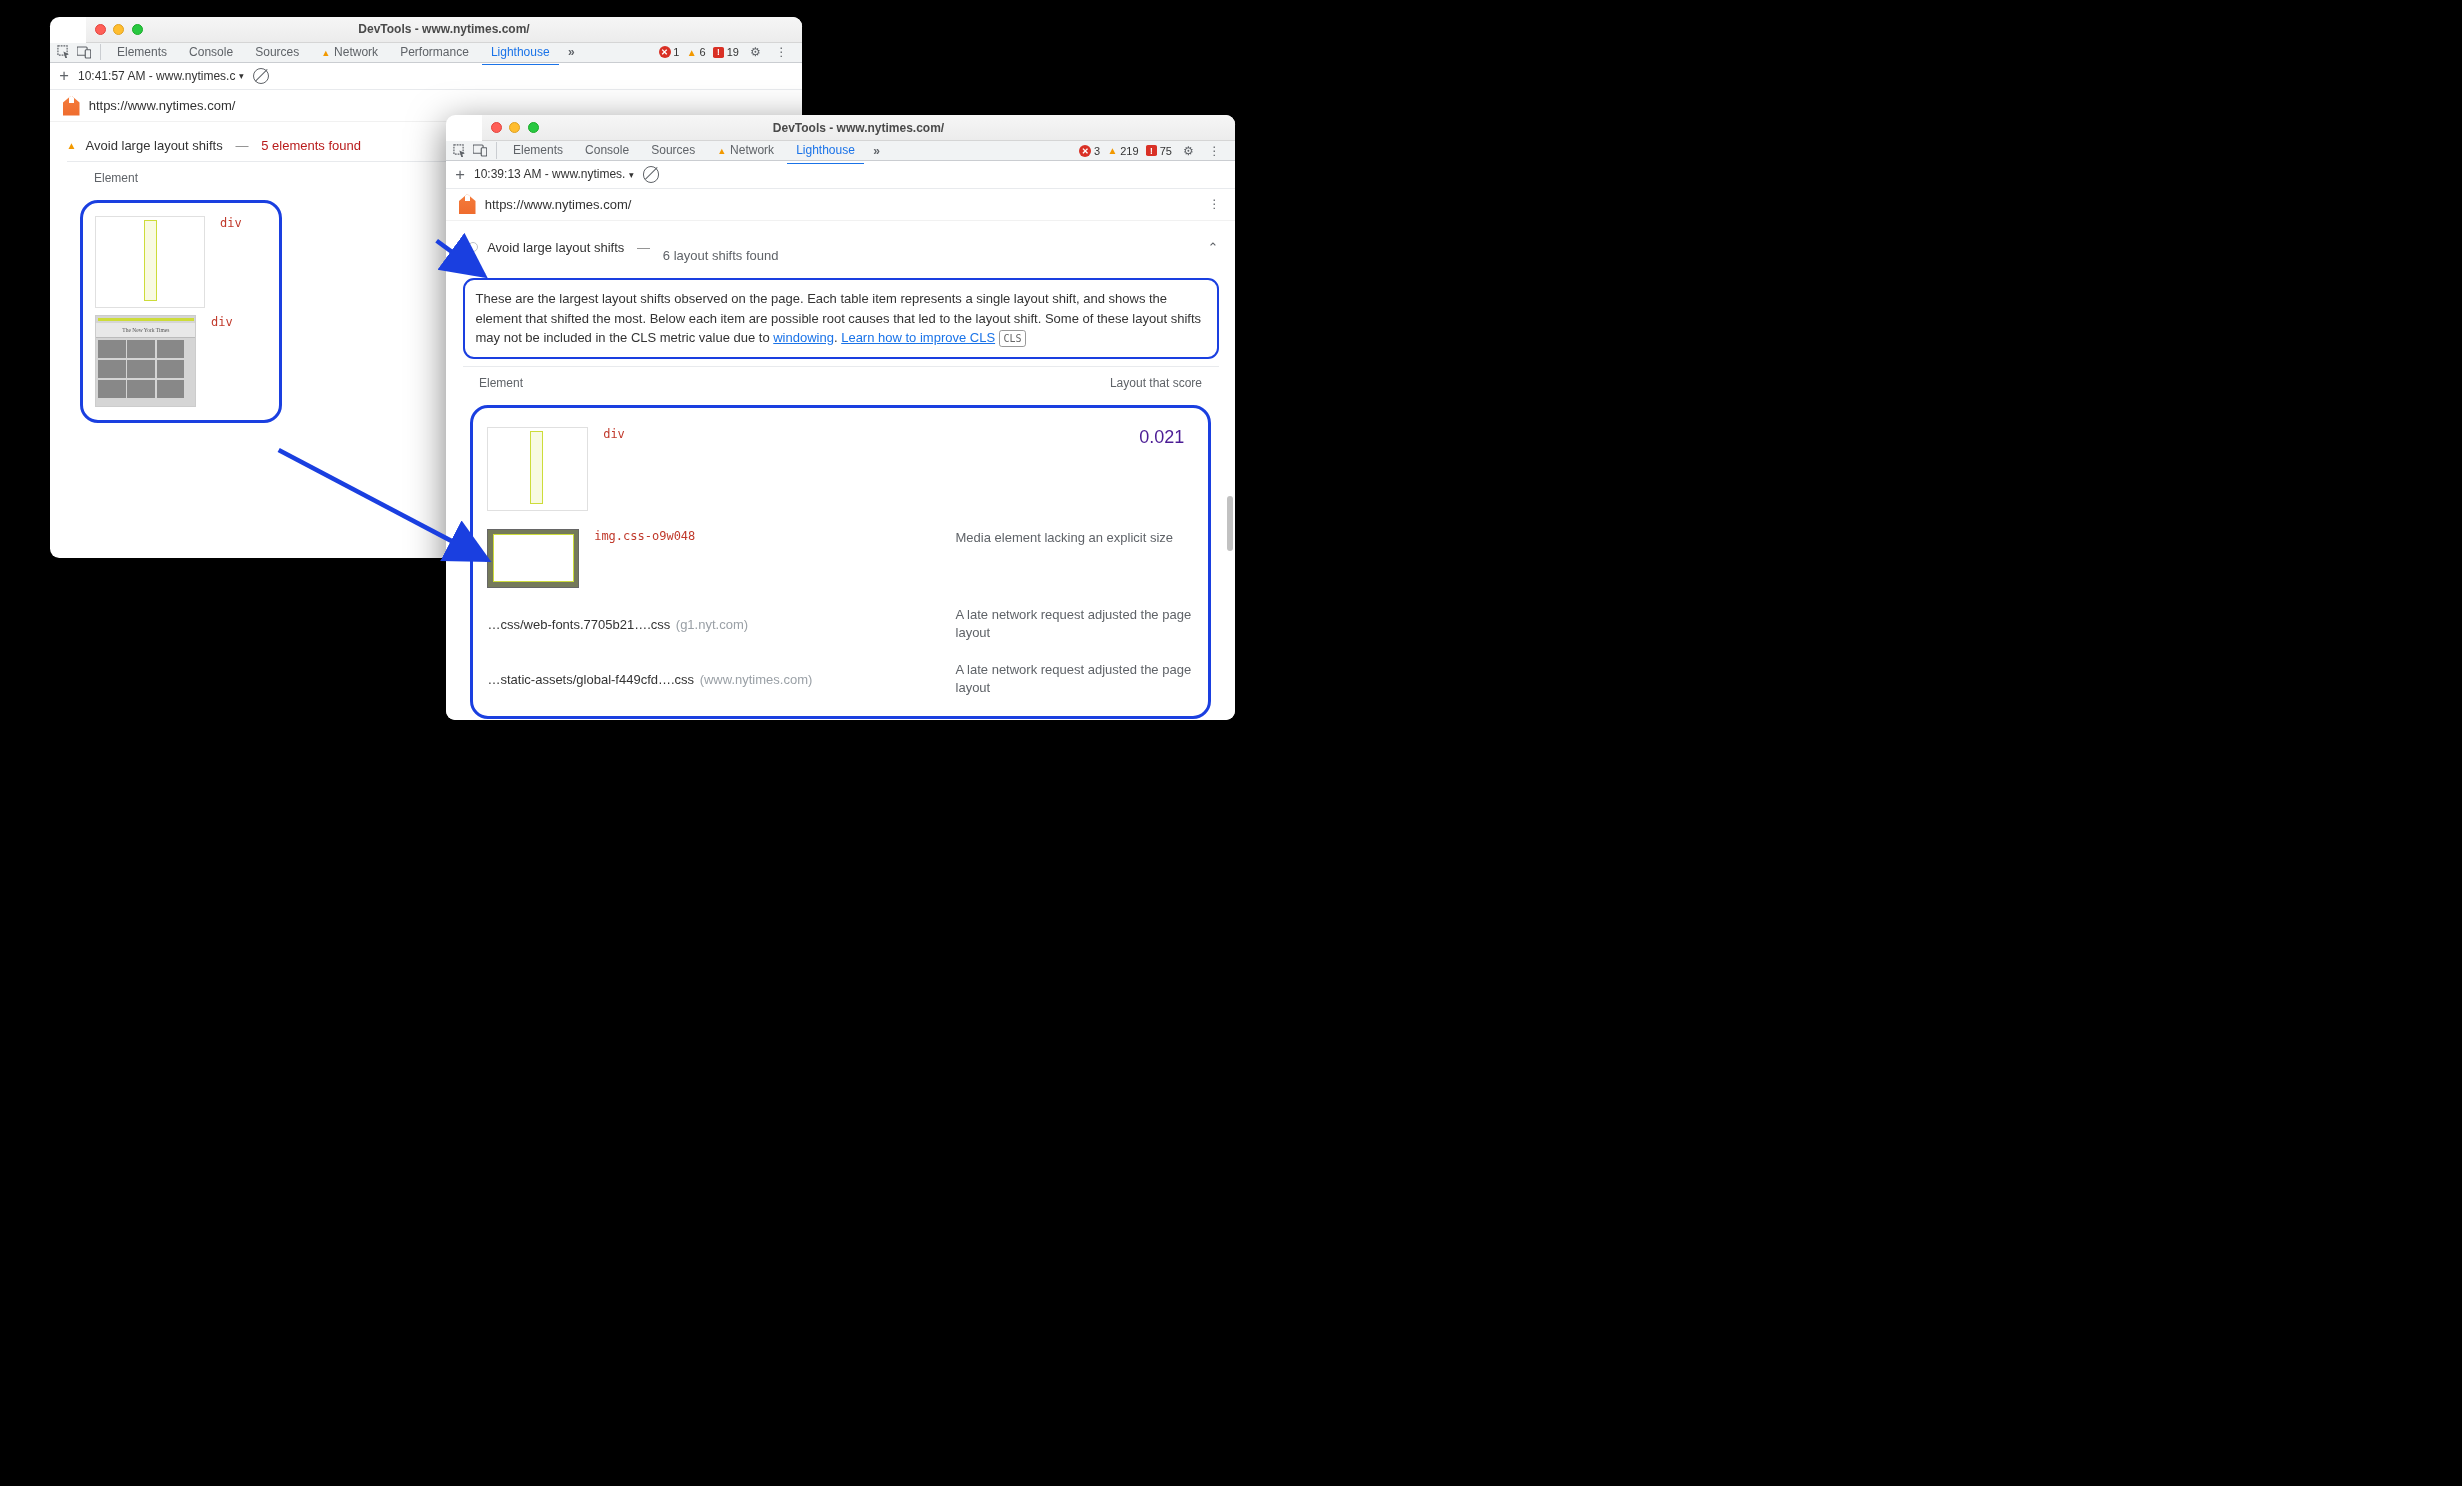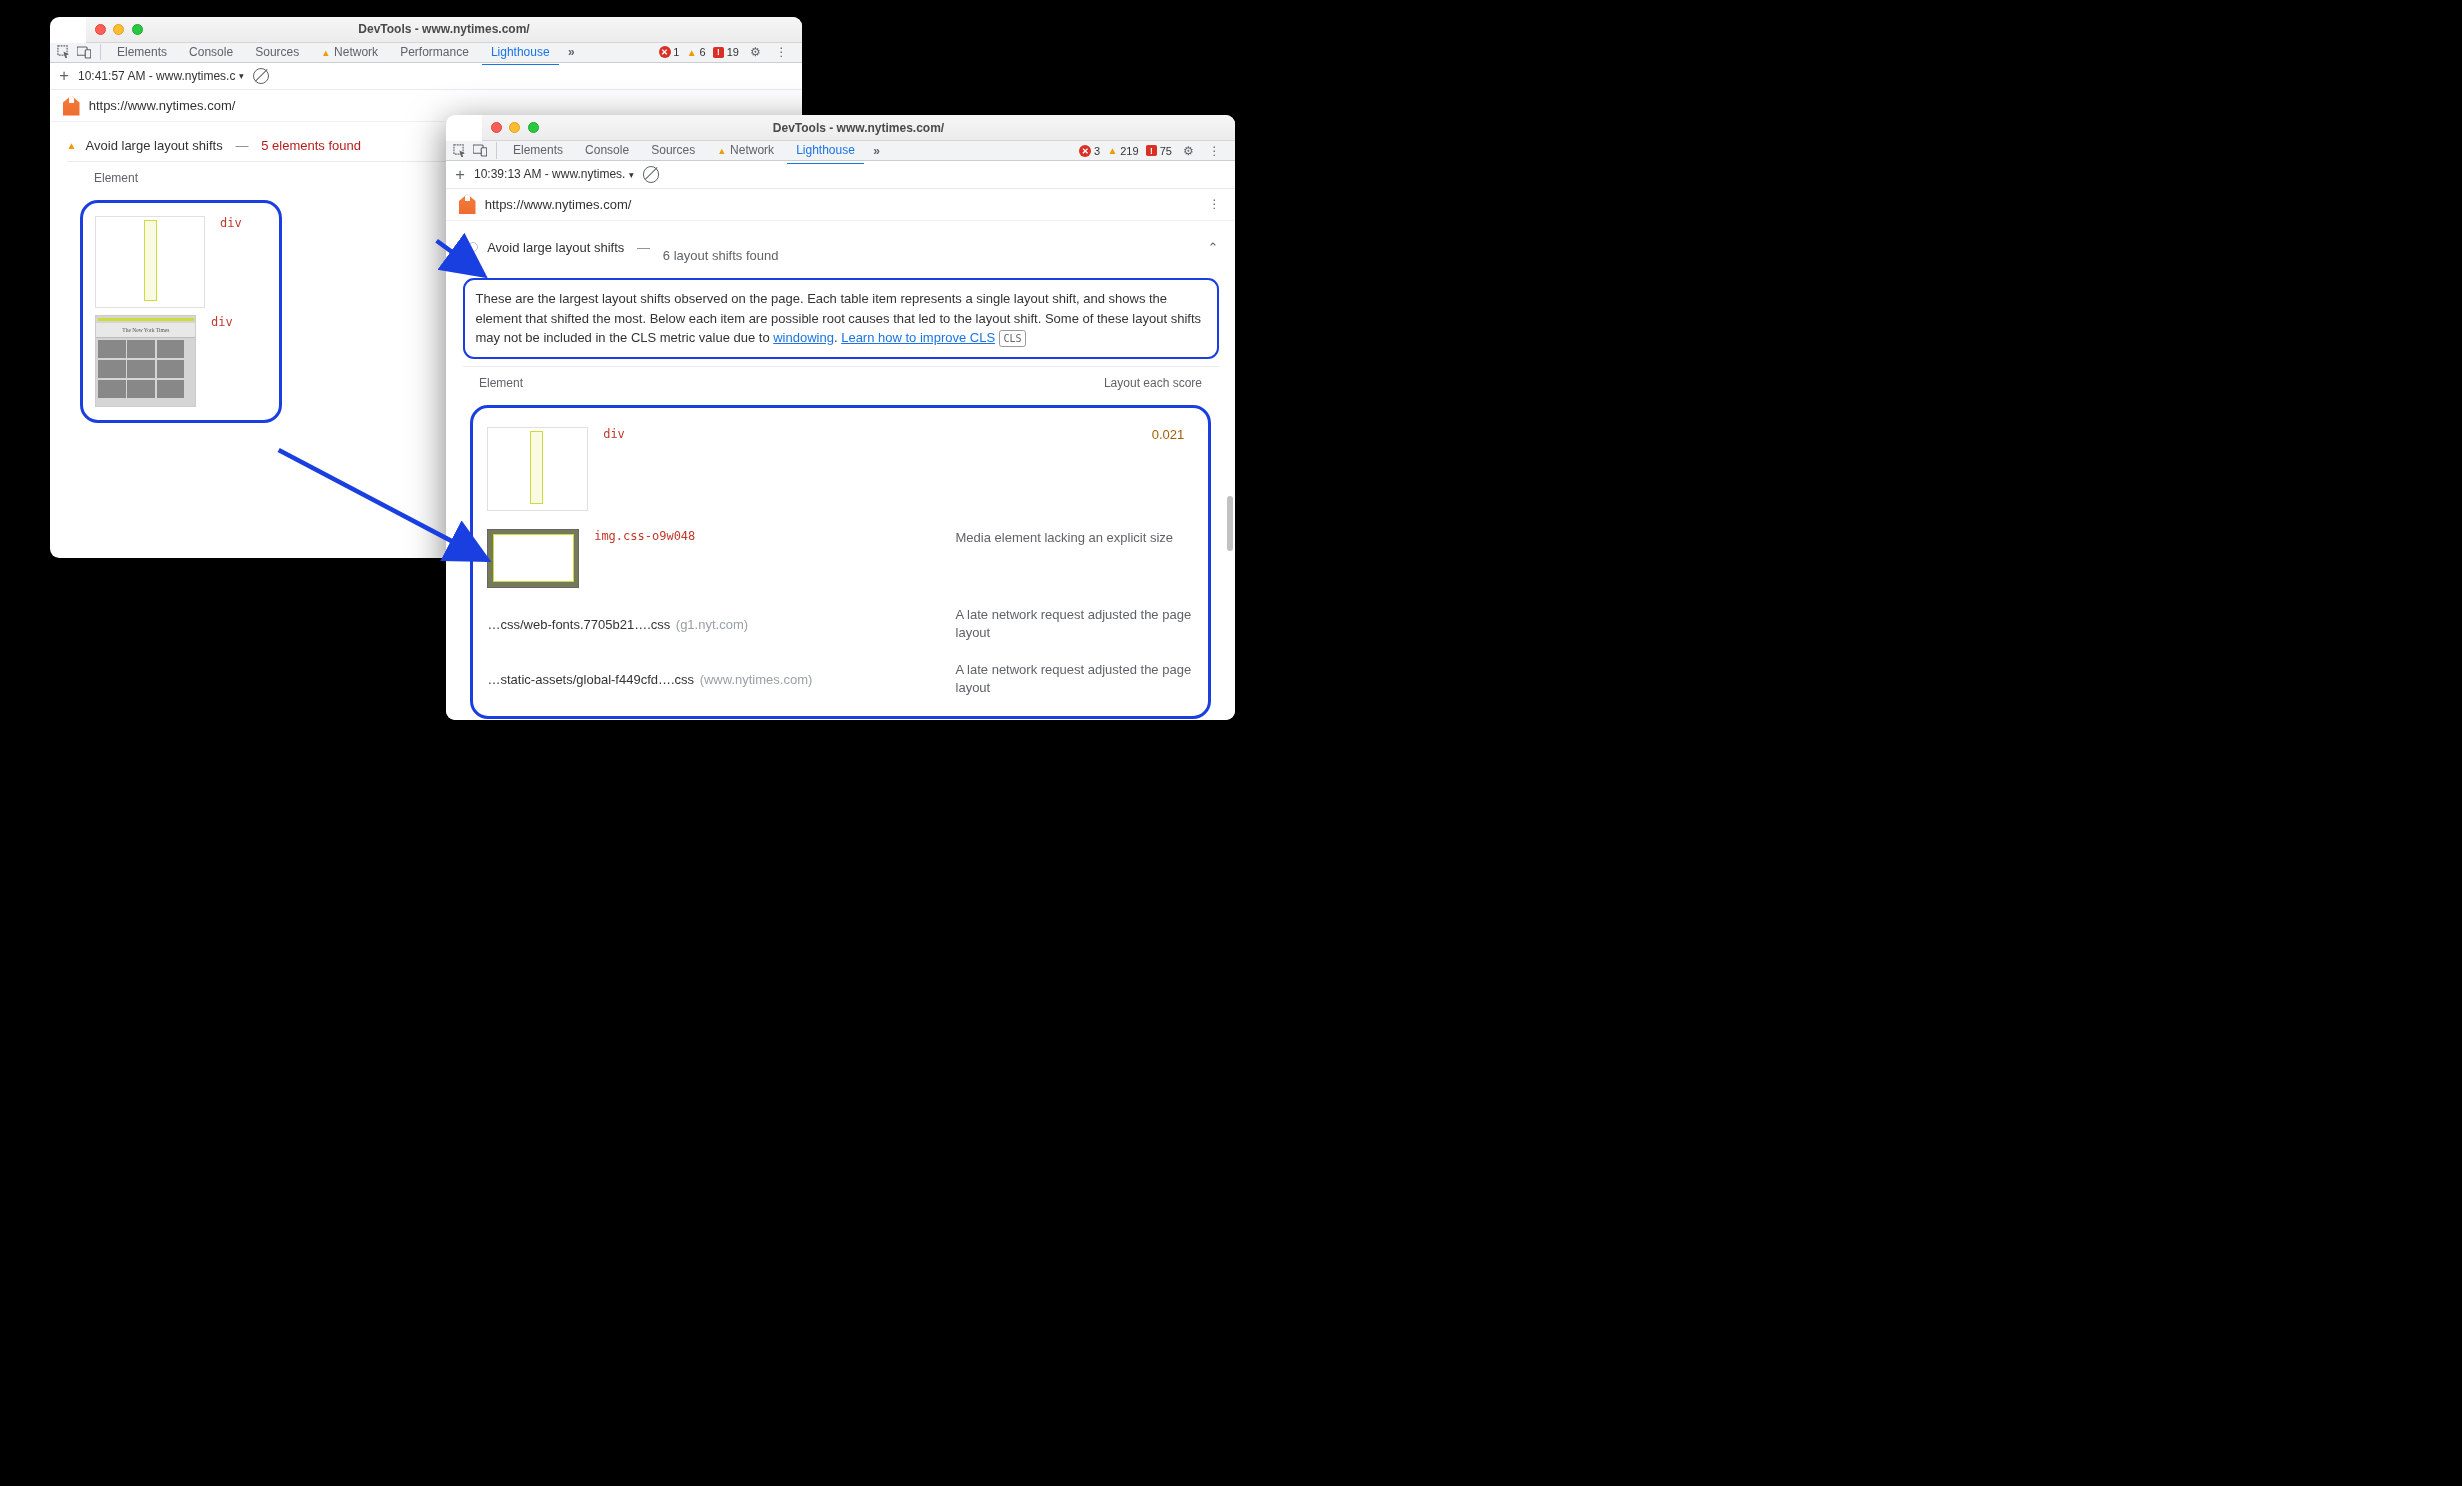--- a/index.html
+++ b/index.html
@@ -88,21 +88,21 @@
   }
   .highlight-box a { color:#1a73e8; text-decoration:underline;}
   .clsbadge { display:inline-block; border:0.9px solid #999; border-radius:2.8px; padding:0 3.7px; font-size:10px; font-family:ui-monospace,monospace; color:#666; margin-left:3.7px;}
   .tablehead { display:flex; padding:9.2px 16.5px 9.2px 16.5px; font-size:12px; color:#5f6368; border-top:0.9px solid #e8eaed;}
   .tablehead .right { margin-left:auto;}
   .bigbox { border:3.7px solid #1a3fe0; border-radius:18px; margin:5.5px 7.3px; padding:9.2px; }
   .elrow { display:flex; align-items:flex-start; gap:14.7px; padding:9.2px 5.5px; }
   .thumb { width:101px; height:84px; background:#fff; border:0.9px solid #e0e0e0; position:relative; flex-shrink:0;}
   .thumb .rect { position:absolute; border:1.8px solid #cddc39; background:rgba(205,220,57,0.15);}
   .eltag { font-family:ui-monospace,Menlo,monospace; color:#c0392b; font-size:12px;}
-  .score { margin-left:auto; font-size:13px; color:#a16207; padding-right:9.2px;}
+  .score { margin-left:auto; font-size:18px; color:#4c1d95; padding-right:9.2px;}
   .subrow { display:flex; align-items:flex-start; gap:14.7px; padding:9.2px 5.5px; font-size:13px;}
   .subrow .thumb2 { width:92px; height:59px; background:#757a5a; border:0.9px solid #666; position:relative; flex-shrink:0;}
   .subrow .thumb2::after { content:""; position:absolute; inset:4.6px; border:1.8px solid #cddc39; background:#fff;}
   .desc { margin-left:auto; width:238px; color:#5f6368; font-size:13px; line-height:1.4;}
   .filerow { display:flex; align-items:center; padding:9.2px 5.5px; font-size:13px;}
   .filerow .fn { color:#333;}
   .filerow .host { color:#9aa0a6; margin-left:5.5px;}
   .filerow .desc { margin-left:auto; width:238px; color:#5f6368; line-height:1.4;}
   .dots3 { margin-left:auto; color:#5f6368; letter-spacing:1.8px; cursor:pointer;}
   
@@ -280,21 +280,21 @@
       <span>Avoid large layout shifts</span>
       <span class="dash">&nbsp;—&nbsp;</span>
       <span class="count-grey">6 layout shifts found</span>
       <span class="caret">⌃</span>
     </div>
     <div class="highlight-box">
       <span>These are the largest layout shifts observed on the page. Each table item represents a single layout shift, and shows the element that shifted the most. Below each item are possible root causes that led to the layout shift. Some of these layout shifts may not be included in the CLS metric value due to </span><a href="#">windowing</a><span>. </span><a href="#">Learn how to improve CLS</a><span class="clsbadge">CLS</span>
     </div>
     <div class="tablehead">
       <span>Element</span>
-      <span class="right">Layout each score</span>
+      <span class="right">Layout that score</span>
     </div>
     <div class="bigbox">
       <div class="elrow">
         <div class="thumb">
           <div class="rect" style="left:42px;top:3.7px;width:13px;height:73px;"></div>
         </div>
         <span class="eltag">div</span>
         <span class="score">0.021</span>
       </div>
       <div class="subrow">

